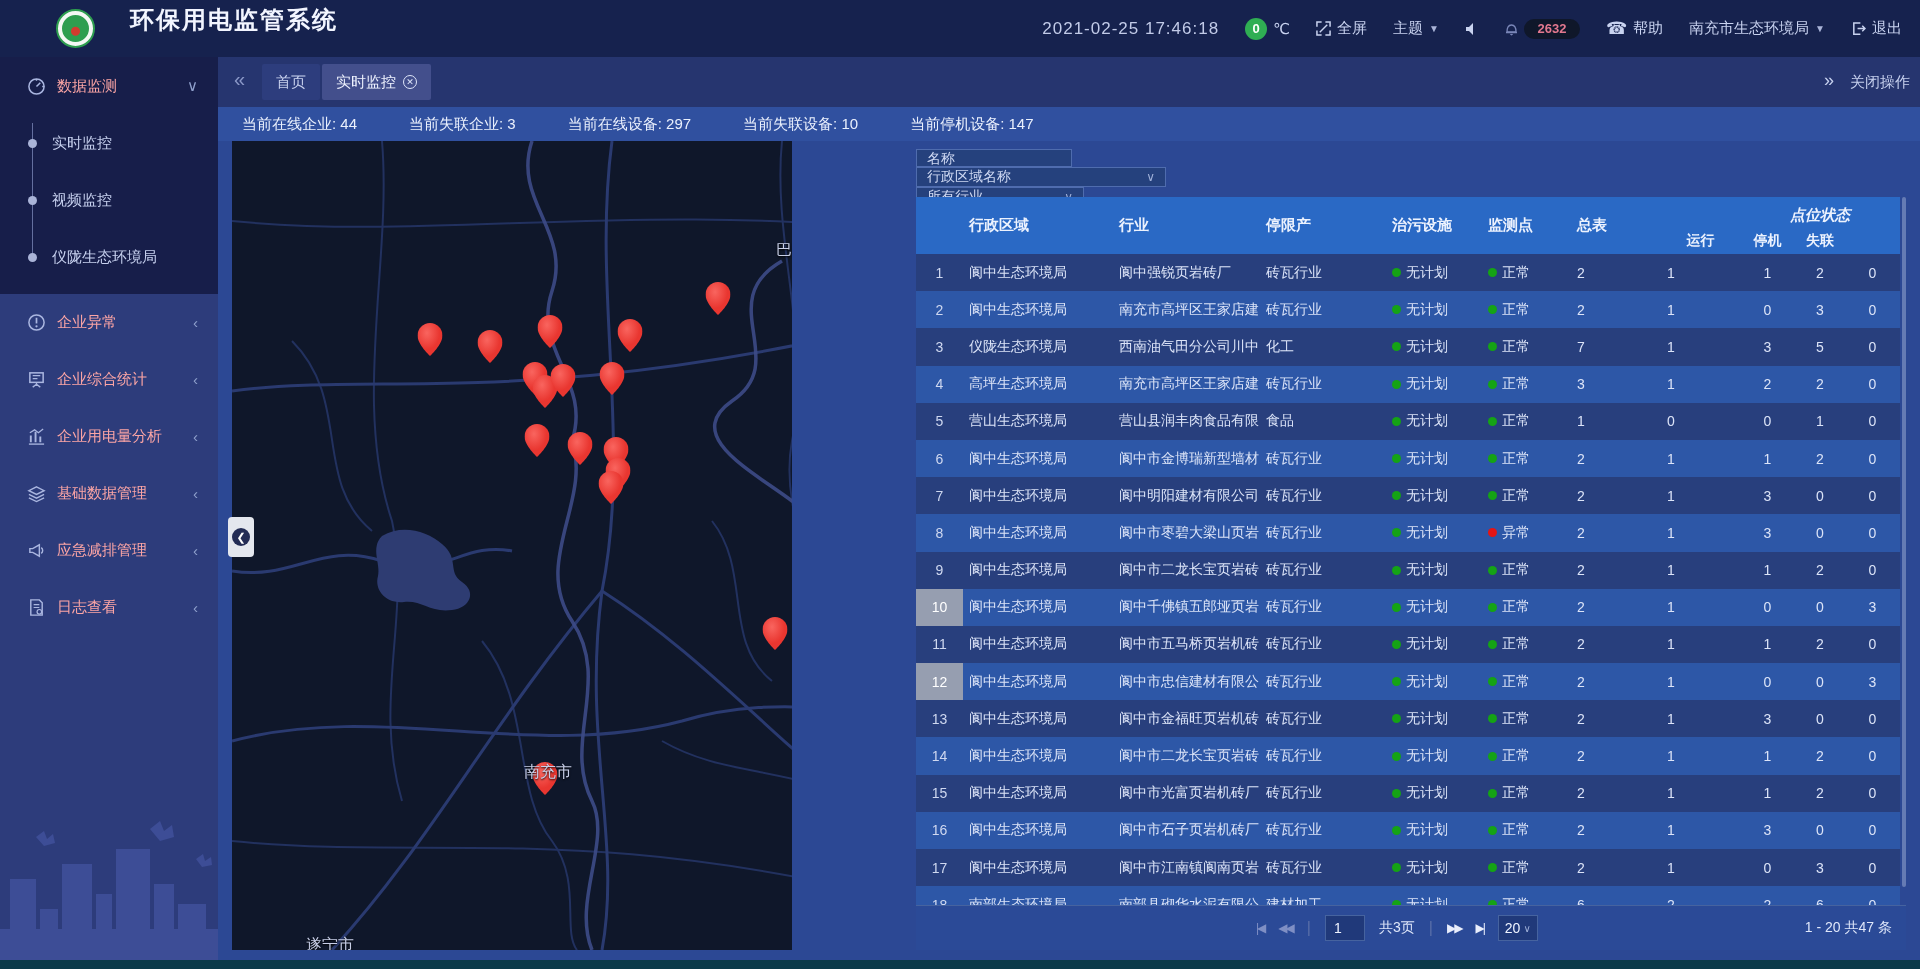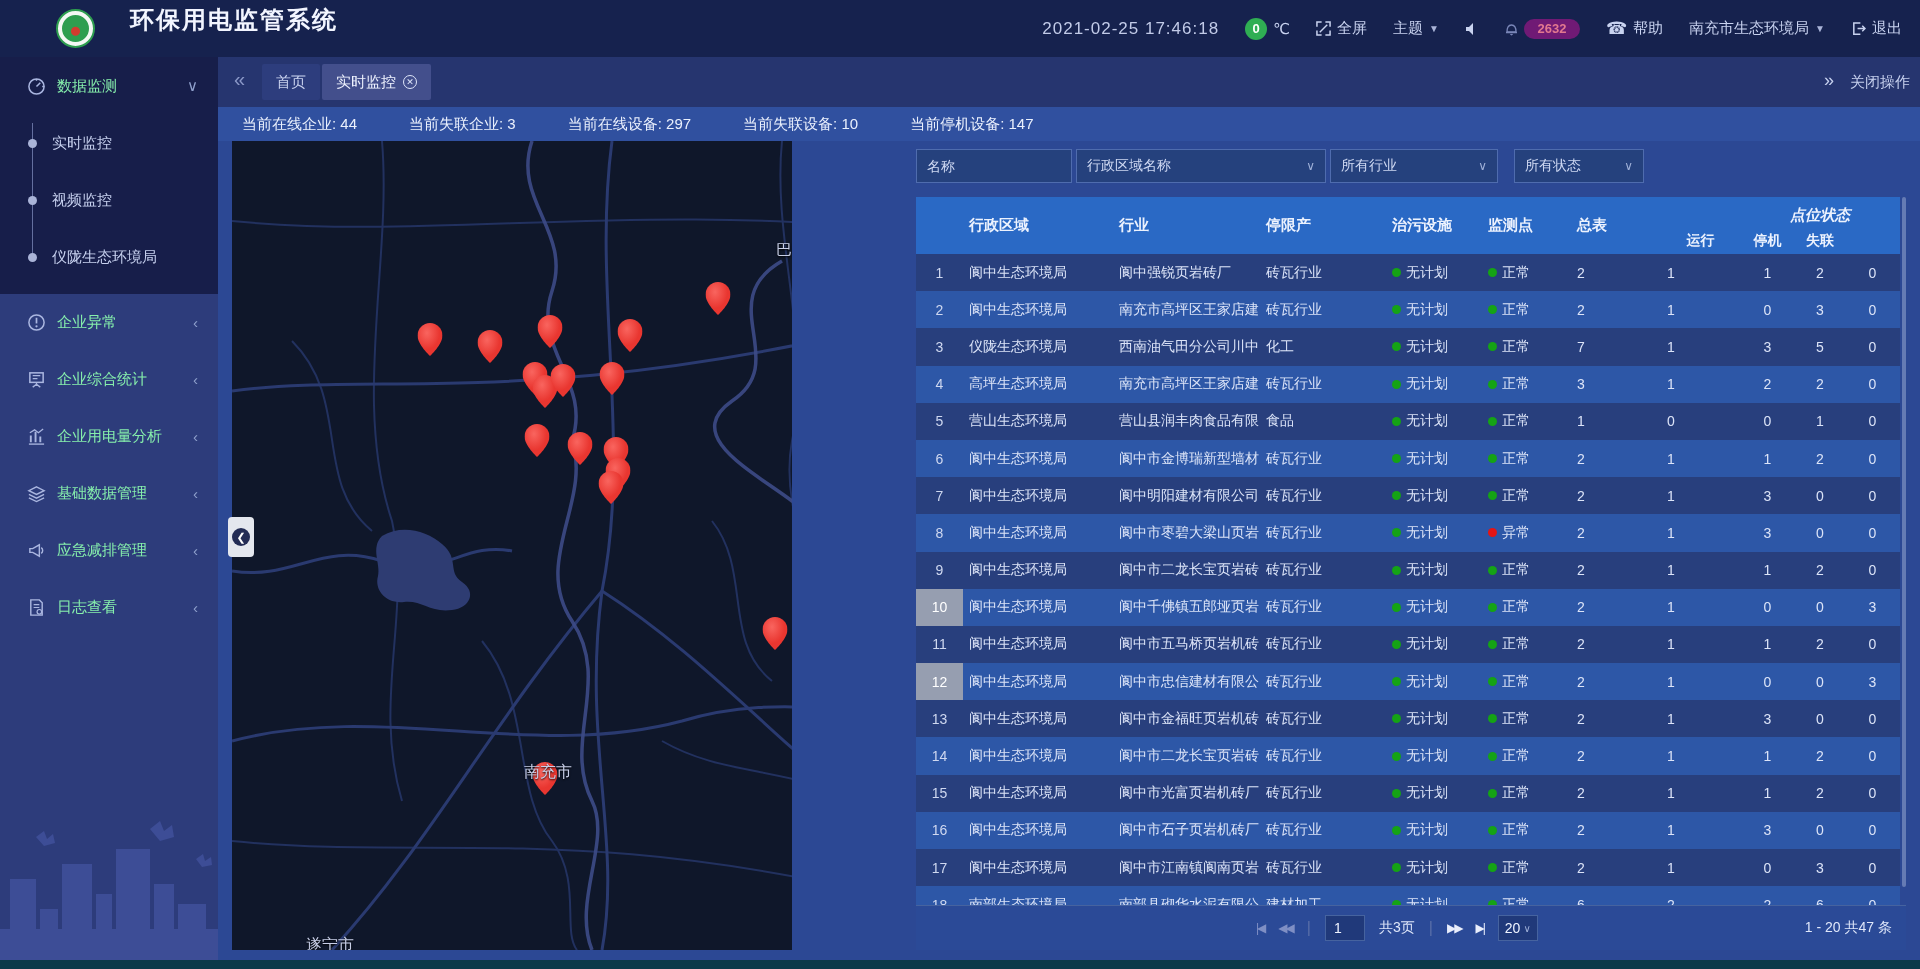--- a/index.html
+++ b/index.html
@@ -11,31 +11,31 @@
   #logo { position:absolute; left:56px; top:9px; width:39px; height:39px; border-radius:50%;
     background:#f4f8f4; border:2px solid #2e9e4f; display:flex; align-items:center; justify-content:center; }
   #logo .inner { width:27px; height:27px; border-radius:50%; background:radial-gradient(circle at 50% 62%, #d23b2e 0 4px, #2e9e4f 5px 100%); border:2px solid #2e9e4f; }
   #app-title { position:absolute; left:130px; top:4px; font-size:24px; font-weight:bold; color:#f2f5ff; letter-spacing:2px; }
   #header-right { position:absolute; right:18px; top:0; height:57px; display:flex; align-items:center; gap:26px; color:#c9d3f0; font-size:15px; }
   .hitem { display:flex; align-items:center; gap:6px; cursor:pointer; white-space:nowrap; }
   #datetime { font-size:17px; color:#c2cbe8; letter-spacing:1px; cursor:default; }
   .temp-circle { width:22px; height:22px; border-radius:50%; background:#2fae53; color:#fff; font-size:13px;
     display:flex; align-items:center; justify-content:center; font-weight:bold; }
   .caret { font-size:10px; color:#aab4d8; }
-  .badge-pill { min-width:56px; height:20px; border-radius:10px; background:#701a75; color:#e2788f;
+  .badge-pill { min-width:56px; height:20px; border-radius:10px; background:#0f172a; color:#e2788f;
     font-size:13px; font-weight:bold; display:flex; align-items:center; justify-content:center; padding:0 8px; }
   .hicon svg { display:block; }
 
   
   #sidebar { position:absolute; left:0; top:57px; width:218px; height:912px; background:#2d3c7b; z-index:30; overflow:hidden; }
   #menu-expanded-block { position:relative; background:#171e4a; padding-bottom:8px; }
   .menu-head { position:relative; height:58px; display:flex; align-items:center; cursor:pointer; }
   .menu-item { position:relative; height:57px; display:flex; align-items:center; cursor:pointer; }
   .menu-icon { margin-left:27px; width:19px; height:19px; flex:0 0 19px; }
-  .menu-label { margin-left:11px; font-size:15px; color:#86efac; }
+  .menu-label { margin-left:11px; font-size:15px; color:#fca5a5; }
   .menu-chevron { position:absolute; right:20px; color:#8fa0cc; font-size:15px; }
   .submenu { position:relative; }
   .submenu::before { content:""; position:absolute; left:32px; top:8px; bottom:30px; width:1px; background:#646f9f; }
   .sub-item { position:relative; height:57px; display:flex; align-items:center; padding-left:52px; font-size:15px; color:#c7d1ef; cursor:pointer; }
   .sub-item .dot { position:absolute; left:28px; width:9px; height:9px; border-radius:50%; background:#aab4d8; }
   #skyline { position:absolute; left:0; bottom:0; width:218px; height:160px; opacity:.85; }
 
   
   #collapse-handle { position:absolute; left:228px; top:517px; width:26px; height:40px; background:#e4e7ee;
     border-radius:4px; z-index:35; display:flex; align-items:center; justify-content:center; cursor:pointer; }
@@ -59,21 +59,21 @@
     display:flex; align-items:center; gap:52px; padding-left:24px; }
   .stat { font-size:15px; color:#eaf0fd; white-space:nowrap; }
 
   
   #map { position:absolute; left:232px; top:141px; width:560px; height:809px; background:#0f172a; overflow:hidden; cursor:grab; }
   .city-label { position:absolute; color:#c8cfe8; font-size:16px; text-shadow:0 1px 2px #000; transform:translate(-50%,-50%); white-space:nowrap; }
   .pin { position:absolute; width:25px; height:33px; transform:translate(-50%,-100%); cursor:pointer; }
 
   
   #panel { position:absolute; left:916px; top:141px; width:990px; height:809px; overflow:hidden; }
-  #filters { position:absolute; left:0; top:8px; height:34px; display:flex; }
+  #filters { position:absolute; left:0; top:8px; height:34px; display:flex;flex-direction:column; }
   .fbox { height:34px; background:#25417d; border:1px solid #4f6cae; color:#cfd9f3; font-size:14px;
     display:flex; align-items:center; padding:0 10px; justify-content:space-between; cursor:pointer; }
   .fbox .sel-caret { color:#9fb0d8; font-size:12px; margin-left:8px; }
   #f-name { width:156px; margin-right:4px; background:#25417d; border:1px solid #4f6cae; color:#cfd9f3;
     font-size:14px; padding:0 10px; outline:none; }
   #f-name::placeholder { color:#cfd9f3; opacity:1; }
   #f-region { width:250px; margin-right:4px; }
   #f-industry { width:168px; margin-right:16px; }
   #f-status { width:130px; }
 

